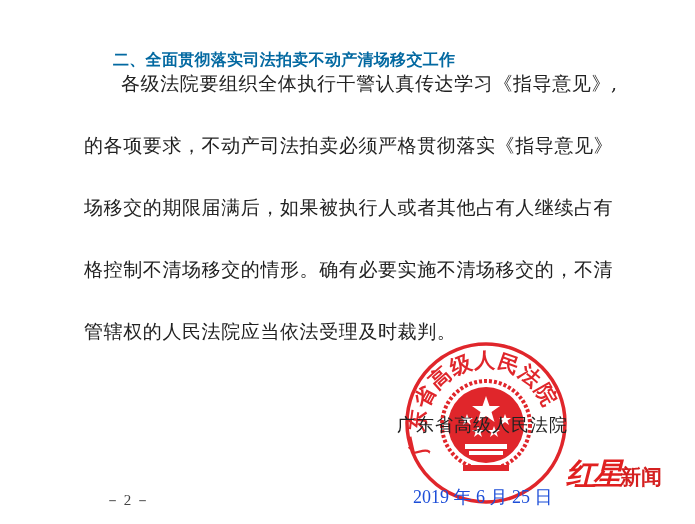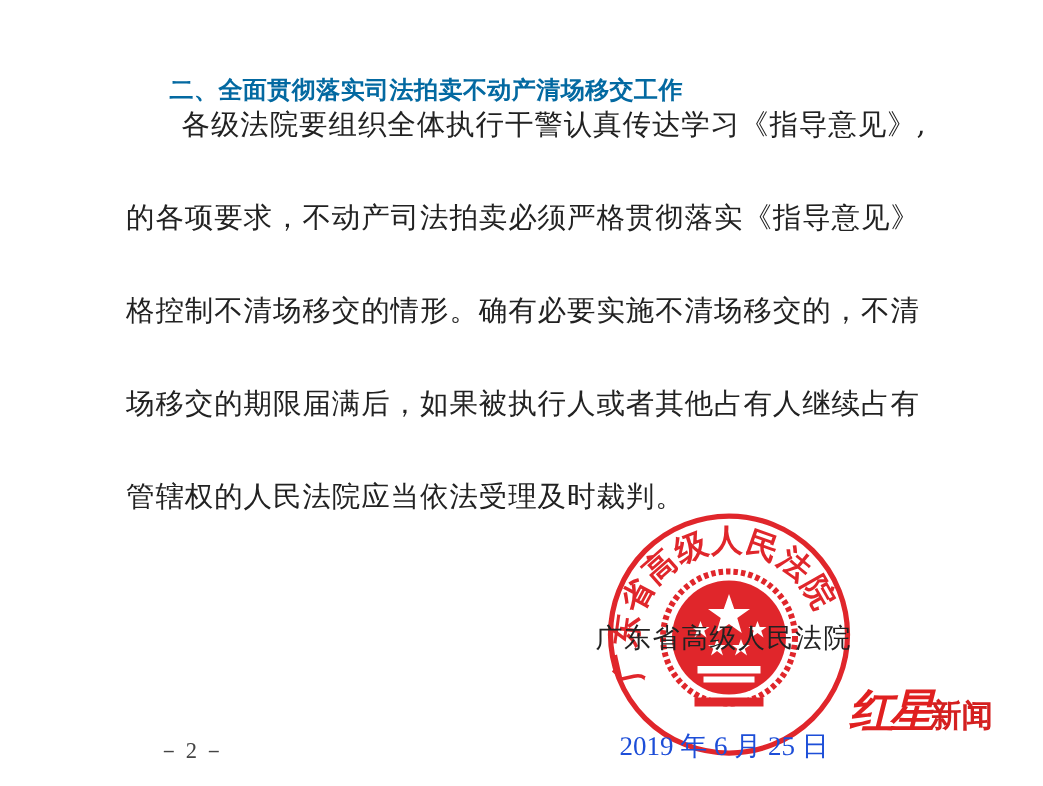--- a/index.html
+++ b/index.html
@@ -23,22 +23,22 @@
   .wm-news { font-family:"DejaVu Serif", serif; font-weight:bold; font-size:21px; color:#d42020; }
 </style>
 </head>
 <body>
 
 <div class="heading">二、全面贯彻落实司法拍卖不动产清场移交工作</div>
 
 <div class="para">
   <span class="line indent">各级法院要组织全体执行干警认真传达学习《指导意见》,</span>
   <span class="line">的各项要求，不动产司法拍卖必须严格贯彻落实《指导意见》</span>
+  <span class="line">场移交的期限届满后，如果被执行人或者其他占有人继续占有</span>
   <span class="line">格控制不清场移交的情形。确有必要实施不清场移交的，不清</span>
-  <span class="line">场移交的期限届满后，如果被执行人或者其他占有人继续占有</span>
   <span class="line">管辖权的人民法院应当依法受理及时裁判。</span>
 </div>
 
 <div class="stamp">
   <svg width="166" height="166" viewBox="0 0 166 166">
     <defs>
       <path id="arcPath" d="M 28 118 A 62 62 0 1 1 138 118" fill="none"></path>
     </defs>
     <circle cx="83" cy="83" r="79" fill="none" stroke="#e0262b" stroke-width="3.5"></circle>
     <text font-family="DejaVu Sans, sans-serif" font-size="21" font-weight="bold" fill="#e0262b" letter-spacing="1">

